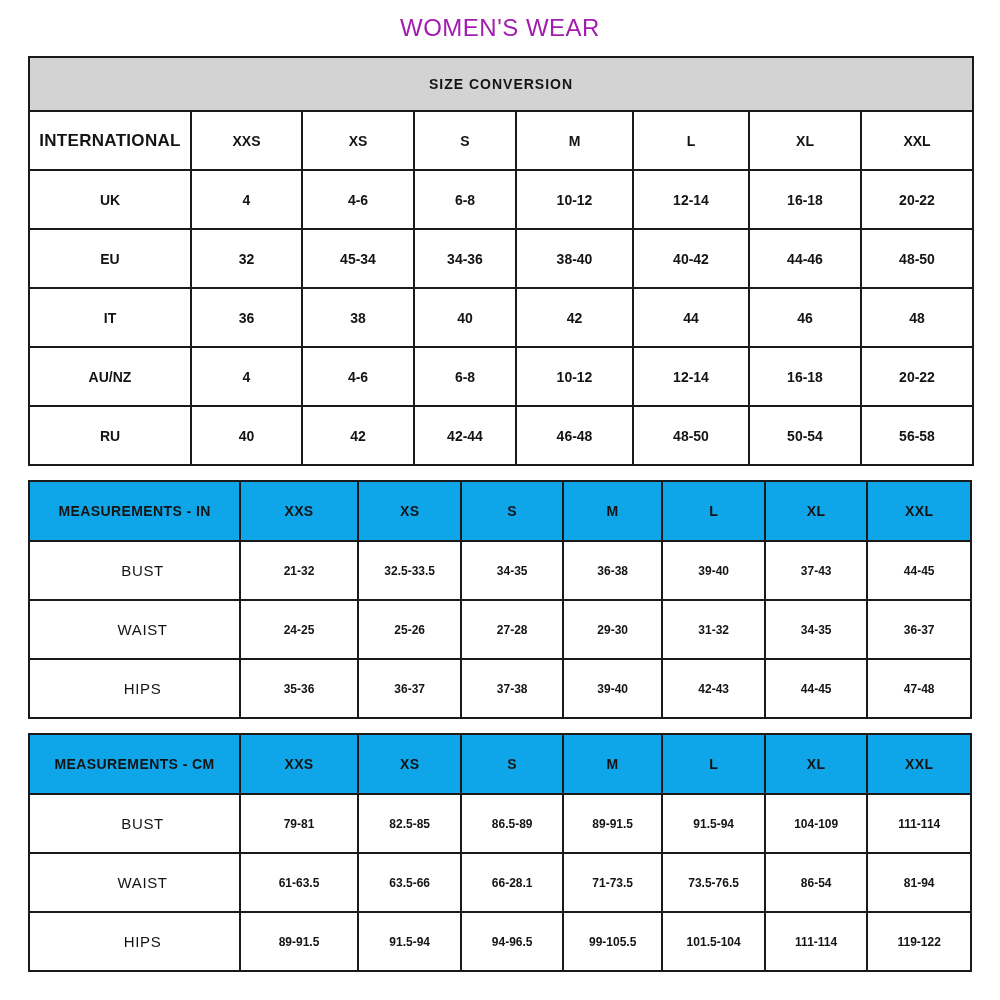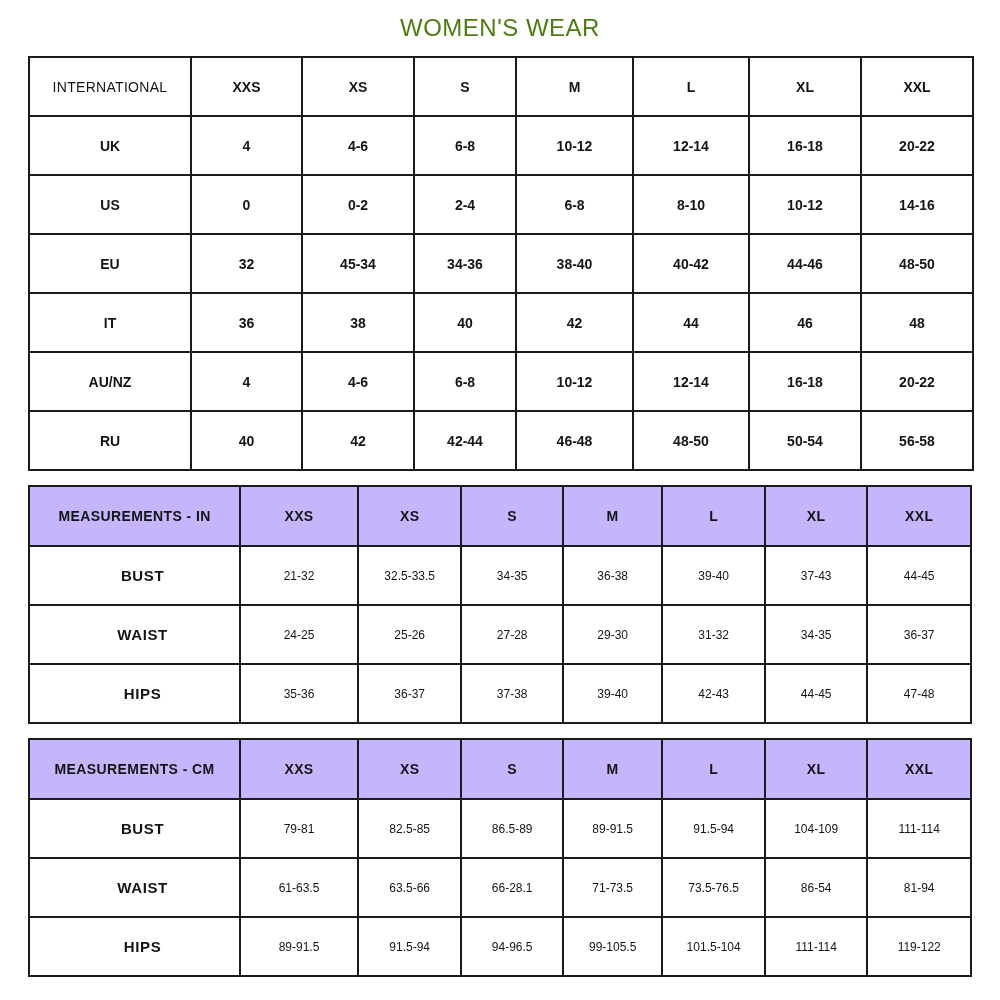--- a/index.html
+++ b/index.html
@@ -22,21 +22,21 @@
     position: relative;
   }
   .title {
     text-align: center;
     font-size: 24px;
     font-weight: 400;
     letter-spacing: 0.5px;
     padding-top: 14px;
     padding-bottom: 14px;
     margin: 0;
-    color: #4d7c0f;
+    color: #a21caf;
   }
   table {
     border-collapse: collapse;
     width: 944px;
     table-layout: fixed;
     margin: 0 auto;
   }
   table.conv {
     margin-bottom: 14px;
   }
@@ -54,56 +54,56 @@
     color: #141414;
   }
   .banner {
     background: #d3d3d3;
     height: 52px;
     font-size: 14px;
     font-weight: 700;
     letter-spacing: 1px;
   }
   .conv .rowhead {
-    font-size: 14px;
-    font-weight: 400;
+    font-size: 17px;
+    font-weight: 700;
     letter-spacing: 0.3px;
   }
   .conv .sizehead {
     font-size: 14px;
     font-weight: 700;
   }
   .conv td {
     font-size: 14px;
     font-weight: 700;
   }
   .meas thead th {
-    background: #c4b5fd;
+    background: #0ea5e9;
     height: 58px;
     font-size: 14px;
     font-weight: 700;
     letter-spacing: 0.4px;
   }
   .meas thead th.label {
     text-align: center;
   }
   .meas tbody td {
     height: 57px;
     font-size: 13px;
     font-weight: 700;
   }
   .meas tbody td.label {
     font-size: 15px;
-    font-weight: 700;
+    font-weight: 400;
     letter-spacing: 0.6px;
     padding-left: 16px;
   }
   .meas tbody td.val {
     font-size: 12px;
-    font-weight: 400;
+    font-weight: 700;
   }
   .colA { width: 162px; }
   .colB { width: 111px; }
   .colC { width: 112px; }
   .colD { width: 102px; }
   .colE { width: 117px; }
   .colF { width: 116px; }
   .colG { width: 112px; }
   .colH { width: 112px; }
 
@@ -129,48 +129,41 @@
         <col class="colB">
         <col class="colC">
         <col class="colD">
       <col class="colE">
         <col class="colF">
         <col class="colG">
         <col class="colH">
     </colgroup>
     <tbody>
       <tr>
+        <td class="banner" colspan="8">SIZE CONVERSION</td>
+      </tr>
+      <tr>
         <td class="rowhead">INTERNATIONAL</td>
         <td class="sizehead">XXS</td>
         <td class="sizehead">XS</td>
         <td class="sizehead">S</td>
         <td class="sizehead">M</td>
         <td class="sizehead">L</td>
         <td class="sizehead">XL</td>
         <td class="sizehead">XXL</td>
       </tr>
       <tr>
         <td>UK</td>
         <td>4</td>
         <td>4-6</td>
         <td>6-8</td>
         <td>10-12</td>
         <td>12-14</td>
         <td>16-18</td>
         <td>20-22</td>
-      </tr>
-      <tr>
-        <td>US</td>
-        <td>0</td>
-        <td>0-2</td>
-        <td>2-4</td>
-        <td>6-8</td>
-        <td>8-10</td>
-        <td>10-12</td>
-        <td>14-16</td>
       </tr>
       <tr>
         <td>EU</td>
         <td>32</td>
         <td>45-34</td>
         <td>34-36</td>
         <td>38-40</td>
         <td>40-42</td>
         <td>44-46</td>
         <td>48-50</td>

